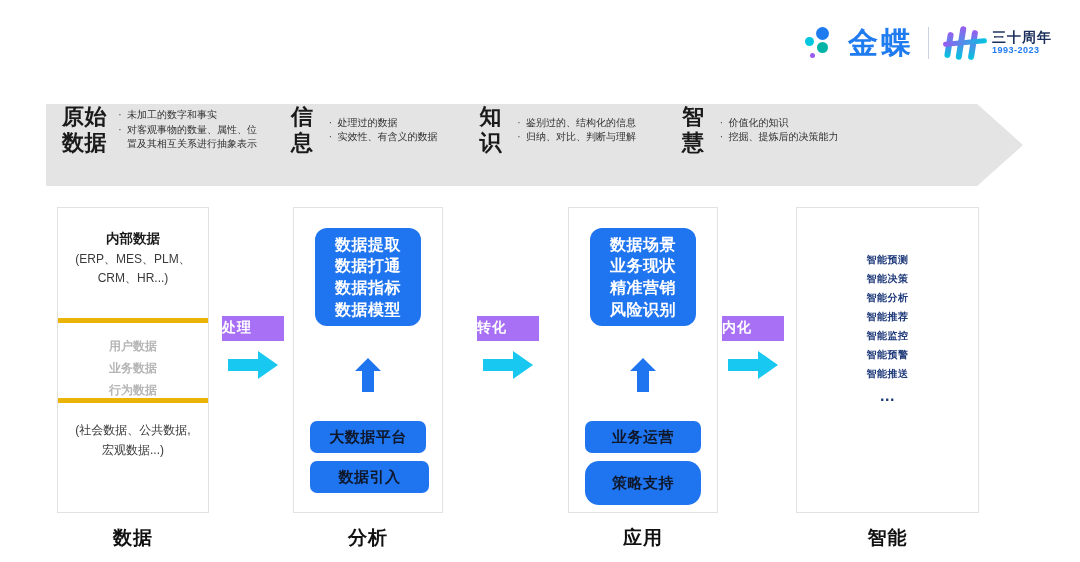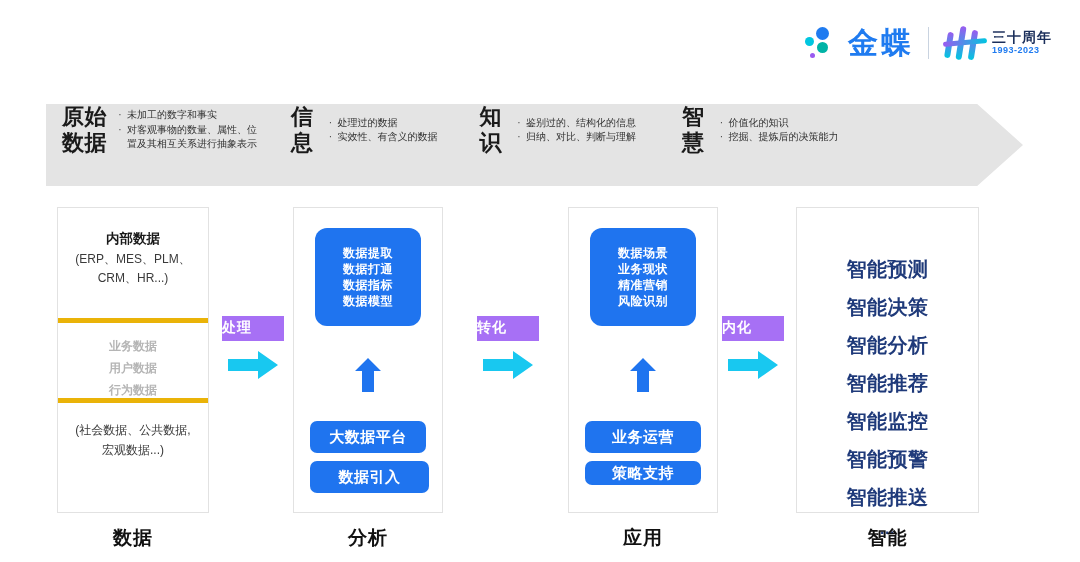--- a/index.html
+++ b/index.html
@@ -93,47 +93,47 @@
   .p-gray   { font-size: 12px; font-weight: bold; color: #b5b5b5; line-height: 1.85; }
 
   #cell-internal { padding: 20px 10px 16px; height: 115px; }
   #cell-mid      { padding: 12px 10px 12px; height: 80px; }
   #cell-external { padding: 18px 10px 10px; }
 
   
   .blue-box {
     position: absolute; background: #1f74ef; border-radius: 12px;
     color: #ffffff; display: flex; align-items: center; justify-content: center;
-    text-align: center; font-size: 12px; font-weight: bold; line-height: 1.35;
+    text-align: center; font-size: 16px; font-weight: bold; line-height: 1.35;
     white-space: pre-line; letter-spacing: 0.5px;
   }
   #box-analyze-top { left: 315px; top: 228px; width: 106px; height: 98px; }
   #box-app-top     { left: 590px; top: 228px; width: 106px; height: 98px; }
 
   .blue-pill {
     position: absolute; background: #1f74ef; border-radius: 7px;
-    color: #ffffff; display: flex; align-items: center; justify-content: center;
+    color: #0f172a; display: flex; align-items: center; justify-content: center;
     font-size: 15px; font-weight: bold; letter-spacing: 0.5px;
   }
   #pill-bigdata  { left: 310px; top: 421px; width: 116px; height: 32px; }
   #pill-ingest   { left: 310px; top: 461px; width: 119px; height: 32px; }
   #pill-bizops   { left: 585px; top: 421px; width: 116px; height: 32px; }
-  #pill-strategy { left: 585px; top: 461px; width: 116px; height: 24px; }
+  #pill-strategy { left: 585px; top: 461px; width: 116px; height: 44px; border-radius: 14px; }
 
   .up-arrow { position: absolute; width: 26px; height: 34px; }
   #arrow-up-analyze { left: 355px; top: 358px; }
   #arrow-up-app     { left: 630px; top: 358px; }
 
   
   #intel-list {
     position: absolute; left: 796px; top: 250px; width: 183px;
     text-align: center;
   }
   #intel-list div {
-    font-size: 20px; font-weight: bold; color: #1f3a7a;
+    font-size: 10px; font-weight: bold; color: #1f3a7a;
     line-height: 1.9; letter-spacing: 0.5px;
   }
   #intel-list div.ellipsis { font-size: 16px; line-height: 1.6; }
 
   
   .conn { position: absolute; width: 62px; text-align: left; }
   #conn-process   { left: 222px; top: 316px; }
   #conn-transform { left: 477px; top: 316px; }
   #conn-internal  { left: 722px; top: 316px; }
   .conn-label {
@@ -248,22 +248,22 @@
 
   </div>
 
   <div class="panel" id="panel-data">
     <div class="pcell bordered" id="cell-internal">
       <div class="p-strong">内部数据</div>
       <div class="p-sub" style="white-space:pre-line">(ERP、MES、PLM、
 CRM、HR...)</div>
     </div>
     <div class="pcell bordered" id="cell-mid">
+      <div class="p-gray">用户数据</div>
       <div class="p-gray">业务数据</div>
-      <div class="p-gray">用户数据</div>
       <div class="p-gray">行为数据</div>
     </div>
     <div class="pcell" id="cell-external">
       <div class="p-sub" style="white-space:pre-line">(社会数据、公共数据,
 宏观数据...)</div>
     </div>
   </div>
 
   <div class="panel" id="panel-analy"></div>
   <div class="blue-box" id="box-analyze-top">数据提取

